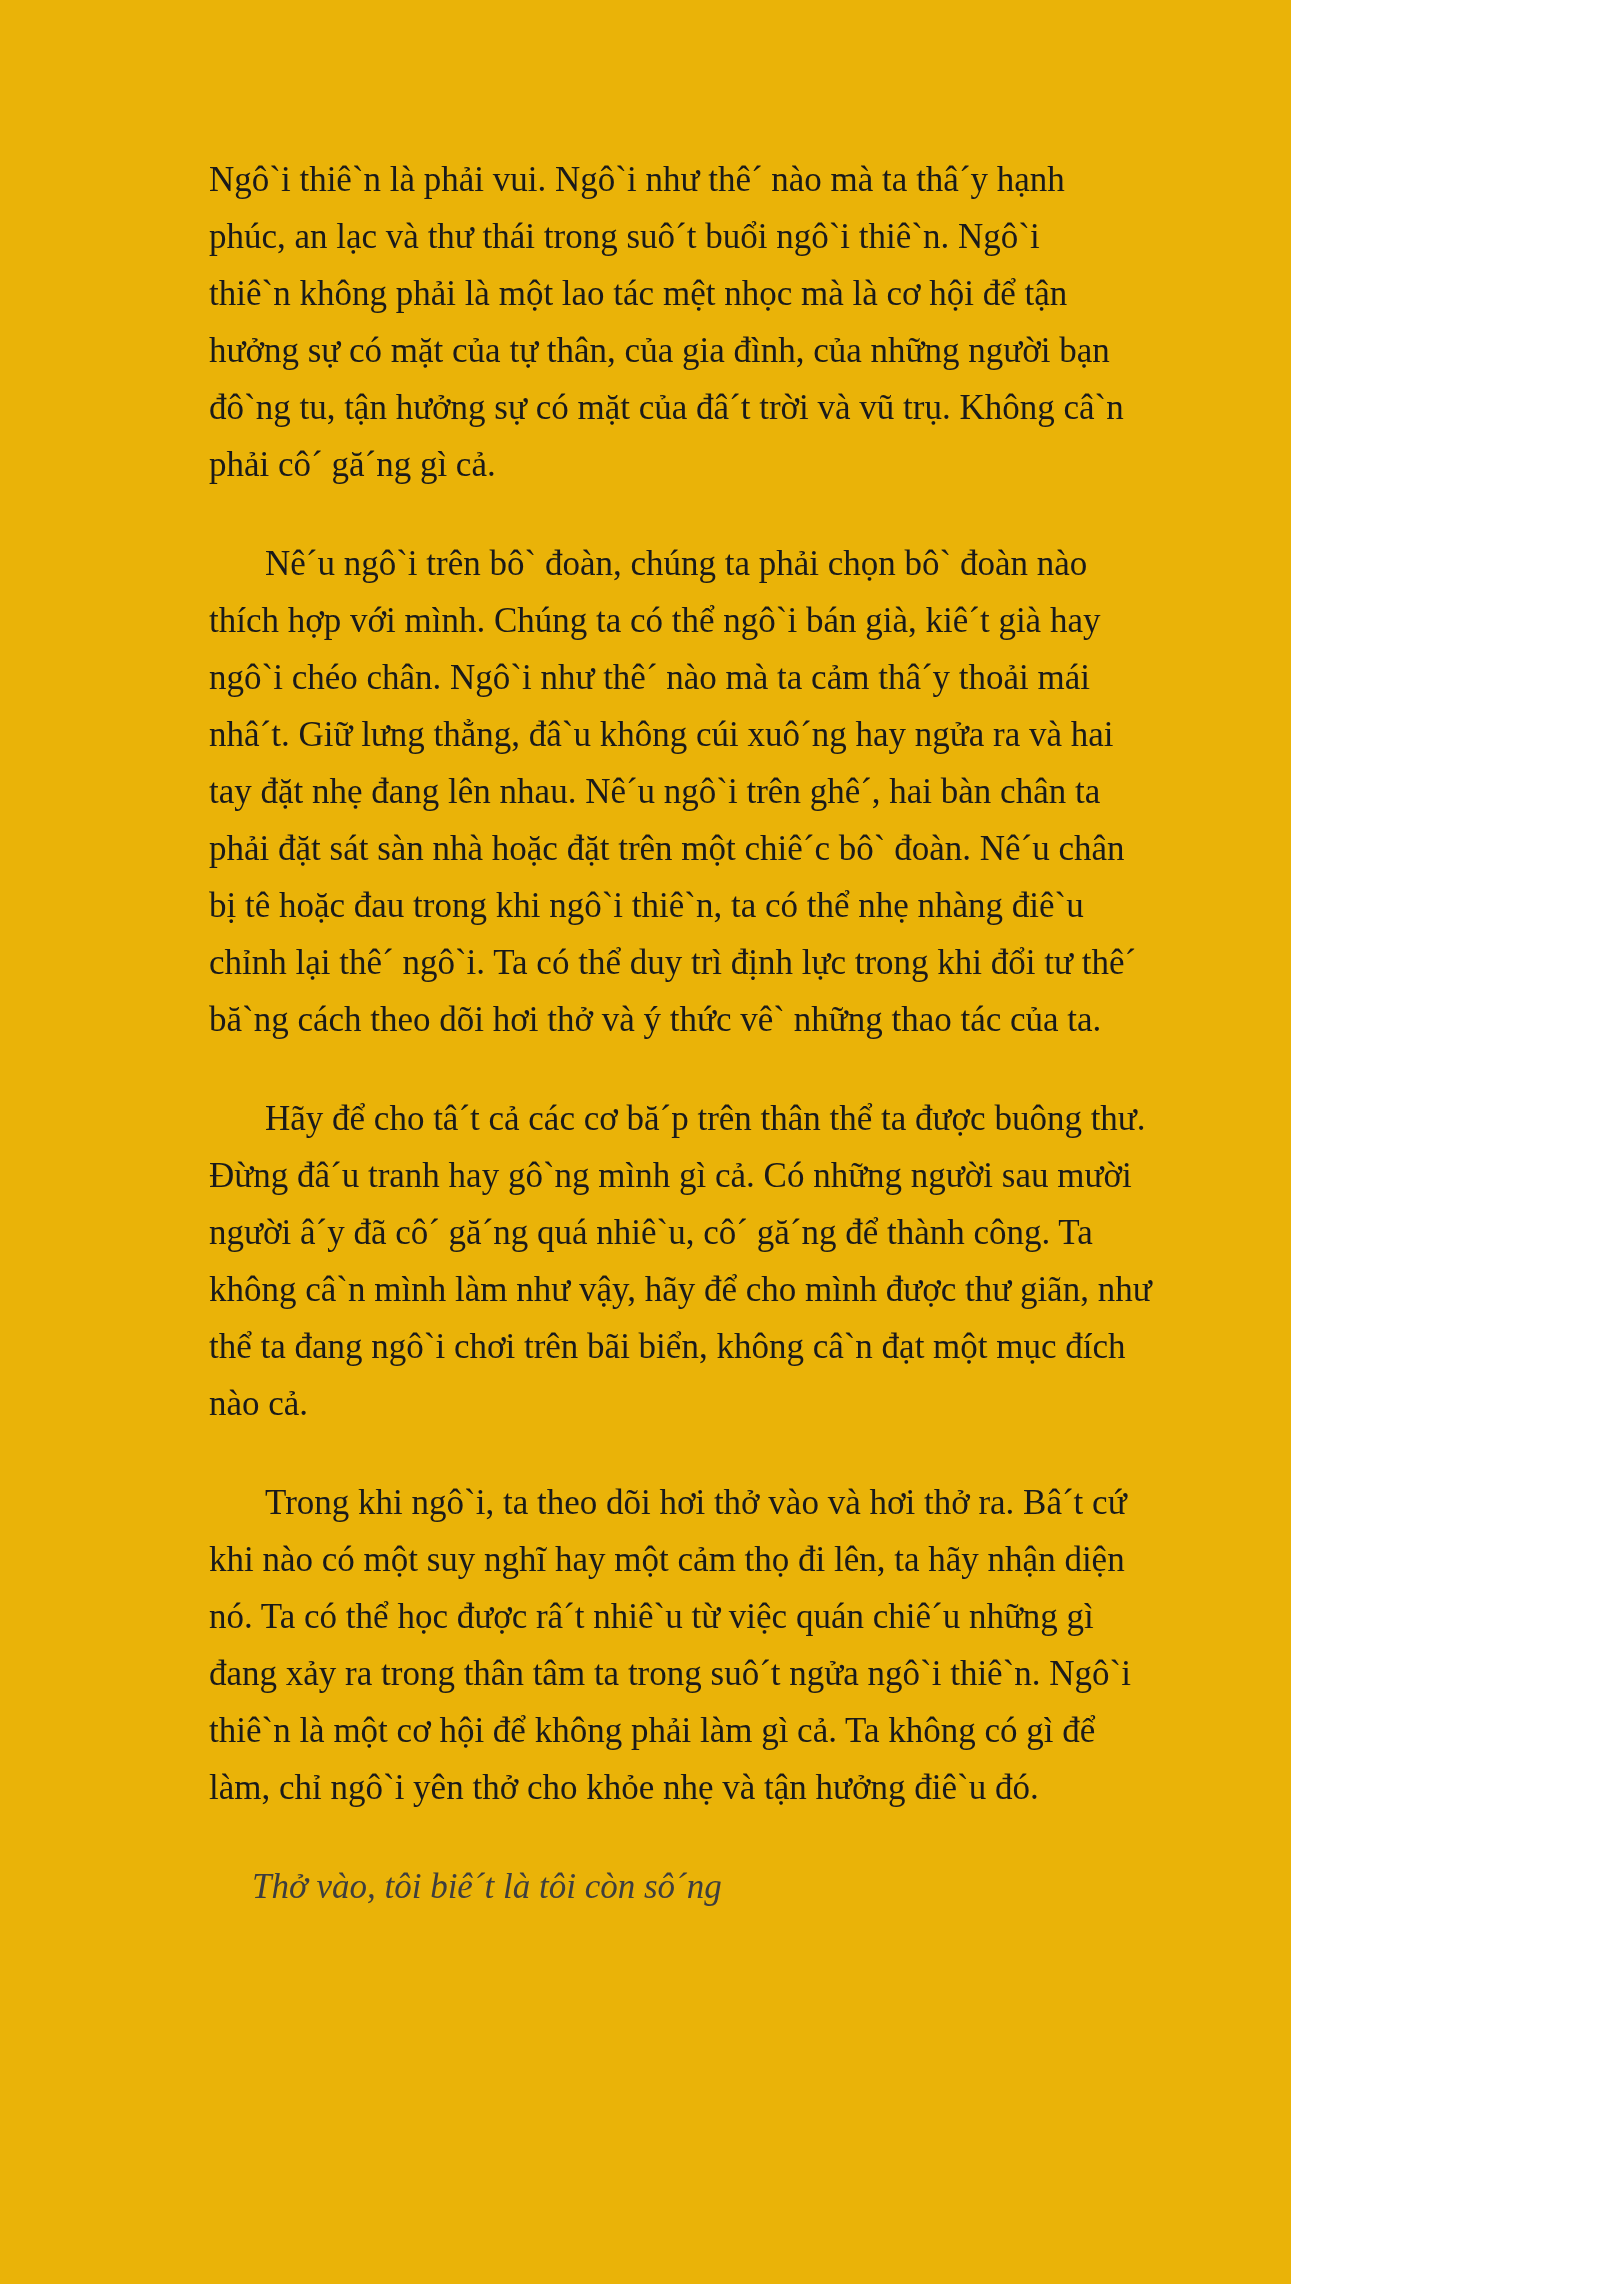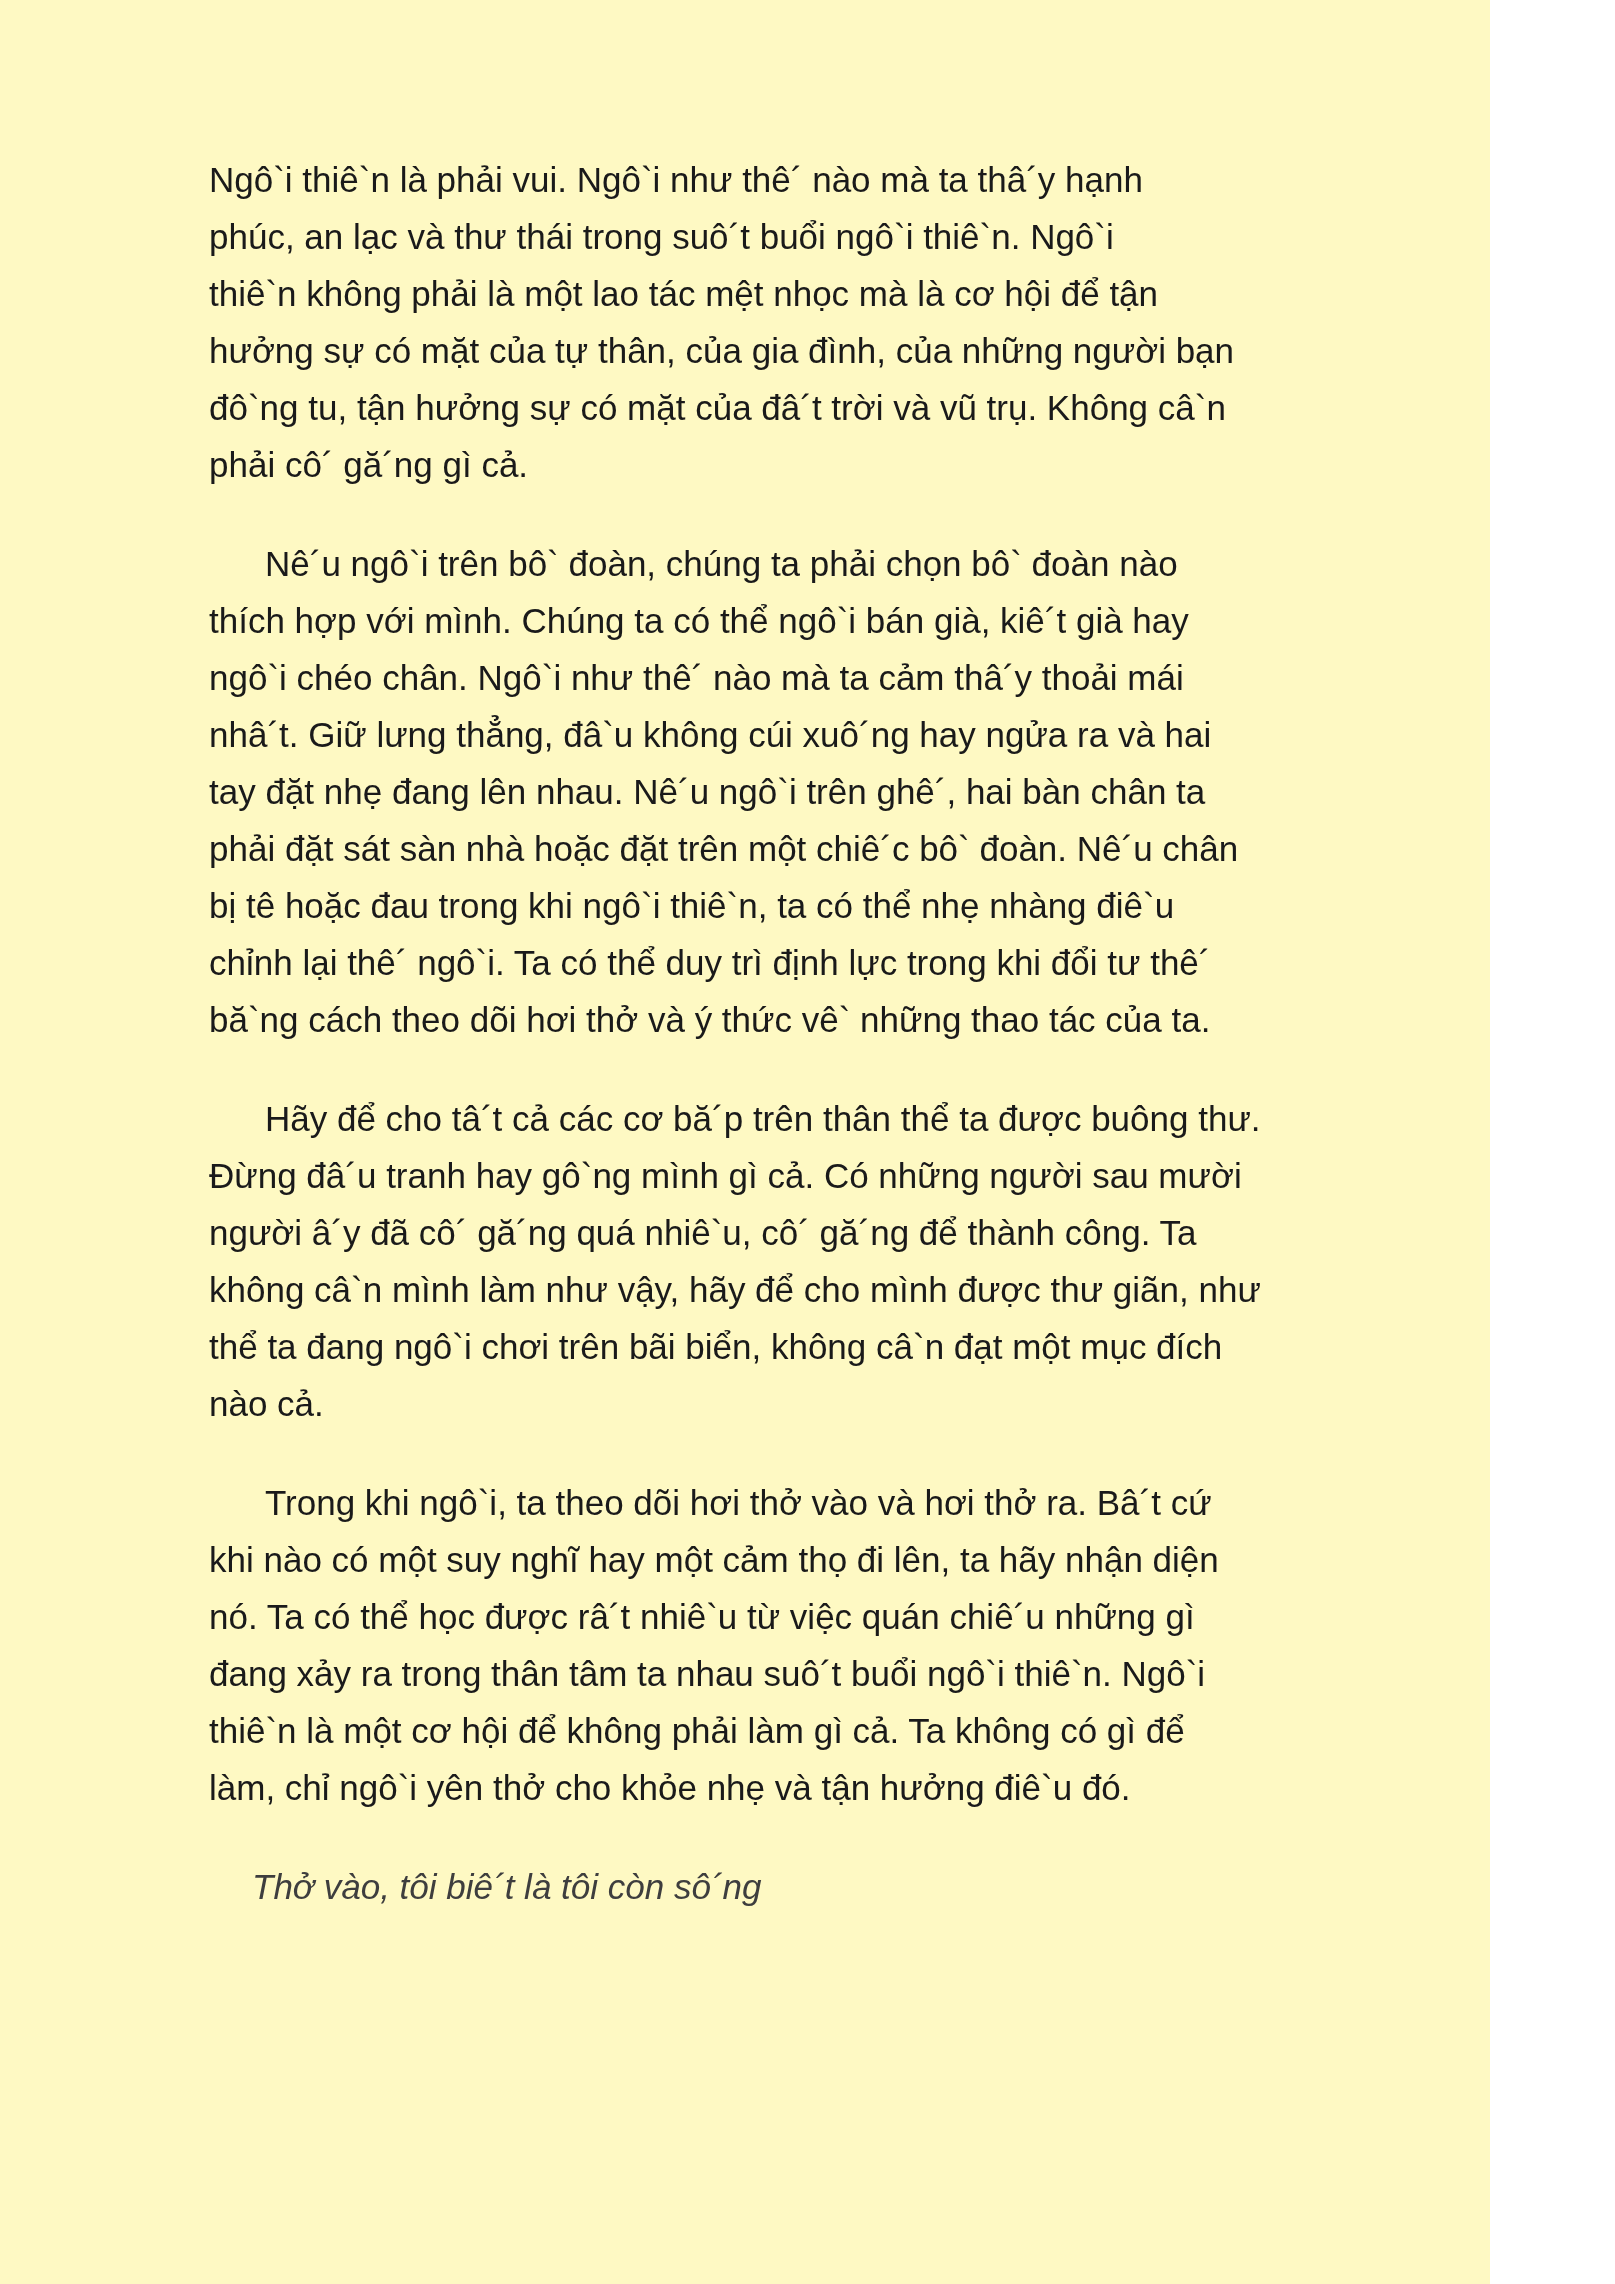--- a/index.html
+++ b/index.html
@@ -2,25 +2,25 @@
 <html style="font-size:10.4px"><head>
 <meta charset="utf-8">
 <style>
   html, body {
     margin: 0;
     padding: 0;
     background: #ffffff;
   }
   .page {
     position: relative;
-    width: 1490px;
+    width: 1291px;
     height: 2284px;
-    background: #fef9c3;
+    background: #eab308;
     overflow: hidden;
-    font-family: Liberation Sans, sans-serif;
+    font-family: Liberation Serif, serif;
   }
   .content {
     position: absolute;
     left: 209px;
     top: 151px;
     width: 1238px;
   }
   .para {
     font-size: 35px;
     line-height: 57px;
@@ -71,20 +71,20 @@
         <div class="line">Đừng đâ´u tranh hay gô`ng mình gì cả. Có những người sau mười</div>
         <div class="line">người â´y đã cô´ gă´ng quá nhiê`u, cô´ gă´ng để thành công. Ta</div>
         <div class="line">không câ`n mình làm như vậy, hãy để cho mình được thư giãn, như</div>
         <div class="line">thể ta đang ngô`i chơi trên bãi biển, không câ`n đạt một mục đích</div>
         <div class="line">nào cả.</div>
       </div>
     <div class="para indent">
         <div class="line">Trong khi ngô`i, ta theo dõi hơi thở vào và hơi thở ra. Bâ´t cứ</div>
         <div class="line">khi nào có một suy nghĩ hay một cảm thọ đi lên, ta hãy nhận diện</div>
         <div class="line">nó. Ta có thể học được râ´t nhiê`u từ việc quán chiê´u những gì</div>
-        <div class="line">đang xảy ra trong thân tâm ta nhau suô´t buổi ngô`i thiê`n. Ngô`i</div>
+        <div class="line">đang xảy ra trong thân tâm ta trong suô´t ngửa ngô`i thiê`n. Ngô`i</div>
         <div class="line">thiê`n là một cơ hội để không phải làm gì cả. Ta không có gì để</div>
         <div class="line">làm, chỉ ngô`i yên thở cho khỏe nhẹ và tận hưởng điê`u đó.</div>
       </div>
     <div class="verse">Thở vào, tôi biê´t là tôi còn sô´ng</div>
   </div>
 </div>
 
 
 </body></html>

